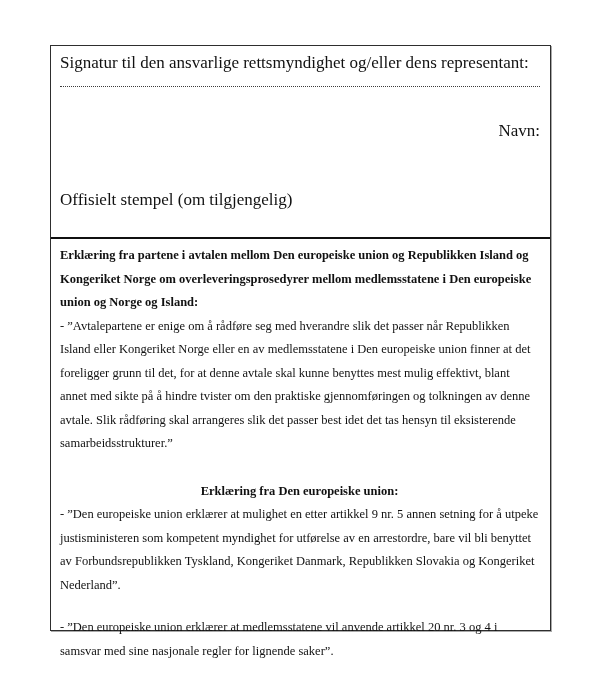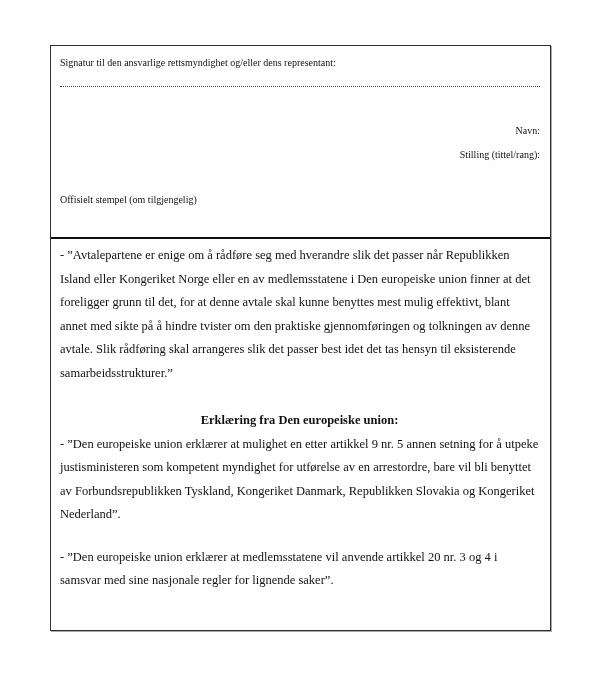--- a/index.html
+++ b/index.html
@@ -21,21 +21,21 @@
     left: 50px;
     top: 45px;
     width: 501px;
     height: 586px;
     background: #ffffff;
     border: 1px solid #2e2e2e;
     box-shadow: 1px 1px 0 #a9a9a9;
   }
   .sig-section {
     padding: 7px 10px 0 9px;
-    font-size: 10px;
+    font-size: 17px;
     line-height: 20px;
   }
   .sig-label { display: block; }
   .full-dotted-line {
     margin-top: 13px;
     height: 1px;
     border-bottom: 1.6px dotted #3c3c3c;
   }
   .field-rows { margin-top: 34px; }
   .field-row {
@@ -79,31 +79,31 @@
       <span class="sig-label">Signatur til den ansvarlige rettsmyndighet og/eller dens representant:</span>
 
       <div class="full-dotted-line"></div>
 
       <div class="field-rows">
         <div class="field-row">
           <span class="field-label">Navn:</span>
           <span class="leader"></span>
         </div>
         <div class="field-row">
-          <span class="field-label">Stilling (tittel/rang):</span>
           <span class="leader"></span>
         </div>
       </div>
 
       <span class="stamp-note">Offisielt stempel (om tilgjengelig)</span>
     </div>
 
     <div class="divider"></div>
 
     <div class="decl-section">
+      <div class="decl-heading">Erklæring fra partene i avtalen mellom Den europeiske union og Republikken Island og Kongeriket Norge om overleveringsprosedyrer mellom medlemsstatene i Den europeiske union og Norge og Island:</div>
       <div class="decl-para">- ”Avtalepartene er enige om å rådføre seg med hverandre slik det passer når Republikken Island eller Kongeriket Norge eller en av medlemsstatene i Den europeiske union finner at det foreligger grunn til det, for at denne avtale skal kunne benyttes mest mulig effektivt, blant annet med sikte på å hindre tvister om den praktiske gjennomføringen og tolkningen av denne avtale. Slik rådføring skal arrangeres slik det passer best idet det tas hensyn til eksisterende samarbeidsstrukturer.”</div>
 
       <div class="decl-heading gap-heading">Erklæring fra Den europeiske union:</div>
       <div class="decl-para">- ”Den europeiske union erklærer at mulighet en etter artikkel 9 nr. 5 annen setning for å utpeke justisministeren som kompetent myndighet for utførelse av en arrestordre, bare vil bli benyttet av Forbundsrepublikken Tyskland, Kongeriket Danmark, Republikken Slovakia og Kongeriket Nederland”.</div>
 
       <div class="decl-para gap-para">- ”Den europeiske union erklærer at medlemsstatene vil anvende artikkel 20 nr. 3 og 4 i samsvar med sine nasjonale regler for lignende saker”.</div>
     </div>
 
   </div>
 </div>

